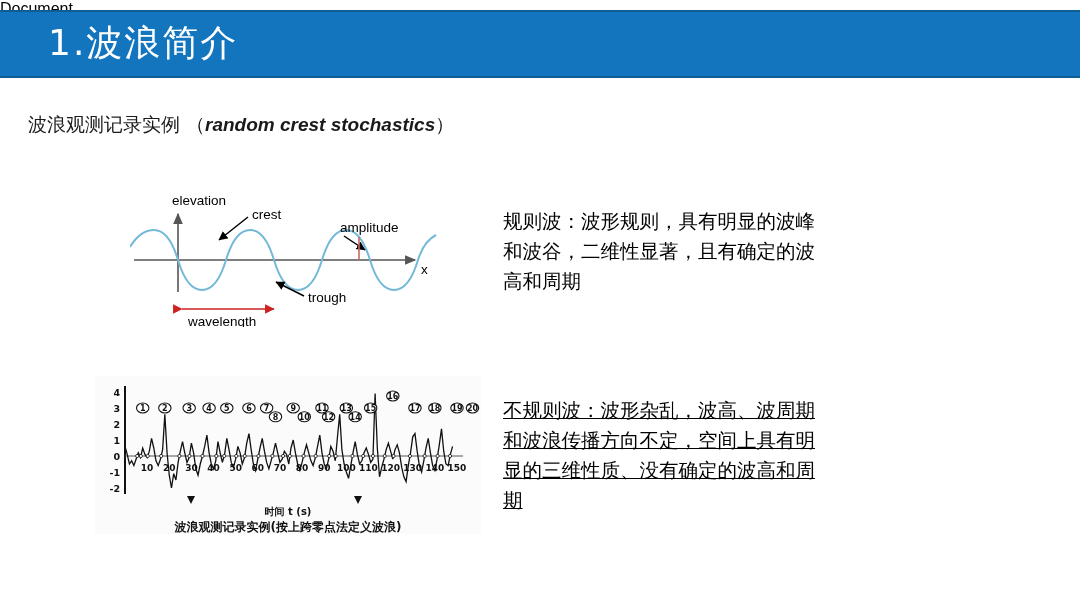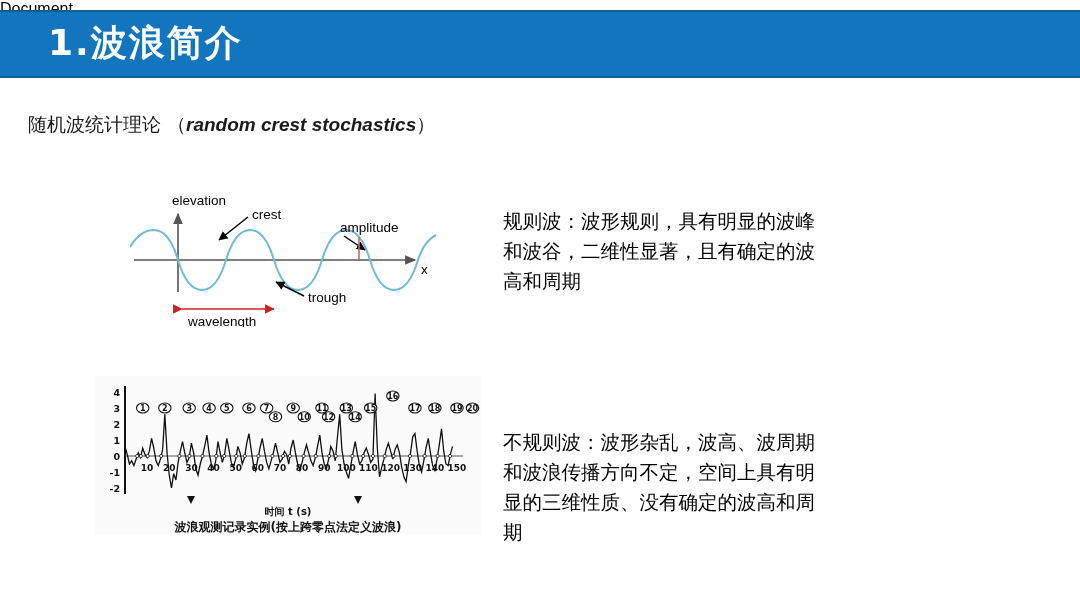--- a/index.html
+++ b/index.html
@@ -27,21 +27,21 @@
     border-bottom: 2px solid #0e5e96;
     box-sizing: border-box;
   }
   #title-text {
     position: absolute;
     left: 48px;
     top: 50%;
     transform: translateY(-52%);
     color: #ffffff;
     font-size: 36px;
-    font-weight: bold;
+    font-weight: normal;
     letter-spacing: 2px;
     white-space: nowrap;
     font-family: "DejaVu Sans", "Liberation Sans", sans-serif;
   }
 
   
   #subtitle {
     position: absolute;
     left: 28px;
     top: 112px;
@@ -86,36 +86,37 @@
     color: #000000;
     font-family: "DejaVu Sans", "Liberation Sans", sans-serif;
   }
   #regular-wave-text {
     left: 503px;
     top: 207px;
     width: 330px;
   }
   #irregular-wave-text {
     left: 503px;
-    top: 428px;
+    top: 396px;
     width: 330px;
+    text-decoration: underline;
   }
 </style>
 </head>
 <body>
 
 
 
 
 <div id="title-bar">
   <div id="title-text">1.波浪简介</div>
 </div>
 
 
-<div id="subtitle"><span>随机波统计理论 （</span><span class="latin">random crest stochastics</span><span>）</span></div>
+<div id="subtitle"><span>波浪观测记录实例 （</span><span class="latin">random crest stochastics</span><span>）</span></div>
 
 
 <div id="regular-wave-figure">
   <svg width="320" height="135" viewBox="0 0 320 135" xmlns="http://www.w3.org/2000/svg">
     <defs>
       <marker id="arrHead" markerWidth="7" markerHeight="7" refX="5.6" refY="3" orient="auto">
         <path d="M0,0 L6,3 L0,6 z" fill="#000000"></path>
       </marker>
       <marker id="arrHeadGray" markerWidth="8" markerHeight="8" refX="6.2" refY="3.4" orient="auto">
         <path d="M0,0.4 L7,3.4 L0,6.4 z" fill="#555555"></path>

